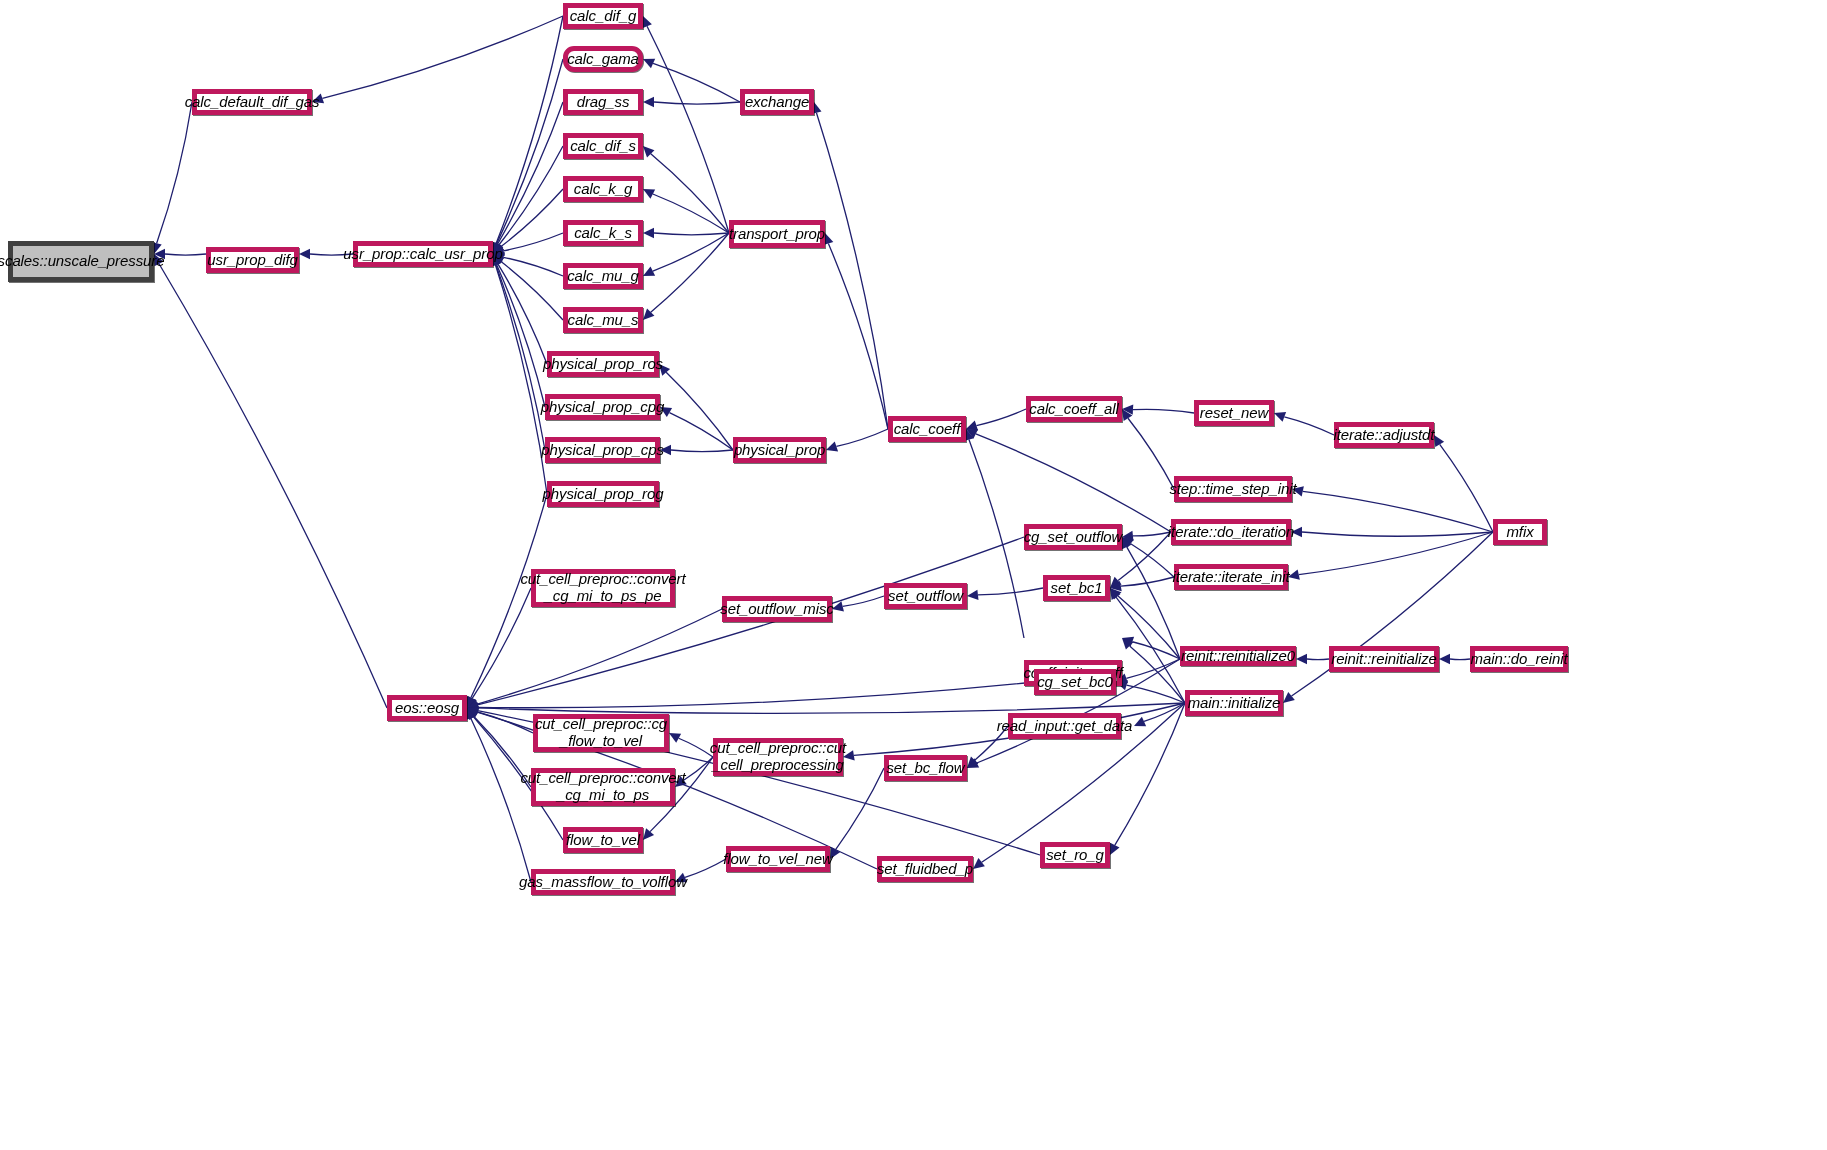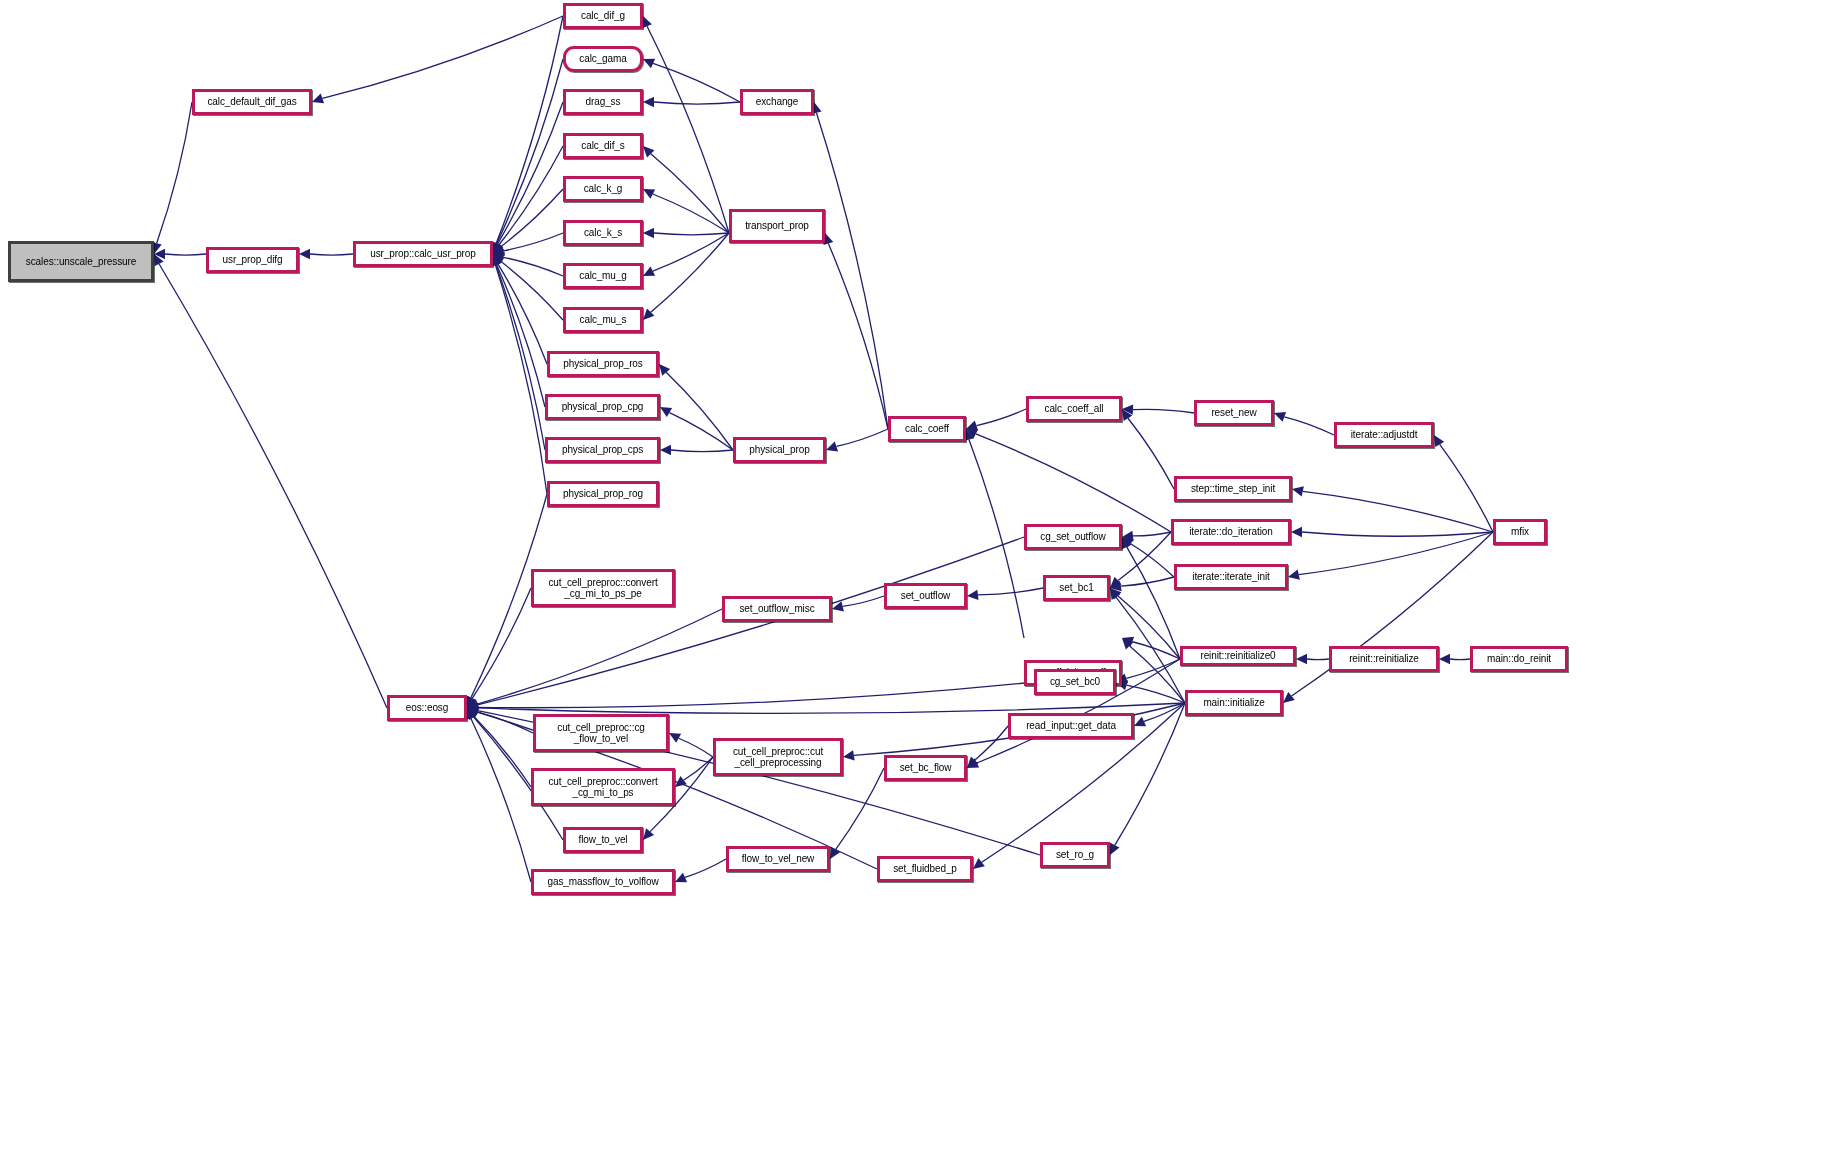--- a/index.html
+++ b/index.html
@@ -2,33 +2,34 @@
 <html><head>
 <meta charset="utf-8">
 <style>
   html,body{margin:0;padding:0;background:#ffffff;}
   body{width:1827px;height:1150px;font-family:"Liberation Sans","DejaVu Sans",sans-serif;}
   #graph{position:relative;width:1827px;height:1150px;overflow:hidden;}
   svg#edges{position:absolute;left:0;top:0;width:1827px;height:1150px;}
   .node{
     position:absolute;
     box-sizing:border-box;
-    border:3px solid #be185d;
+    border:5px solid #be185d;
     background:#ffffff;
     color:#000000;
-    font-size:10px;
+    font-size:15px;
     line-height:1.12;
     display:flex;
     align-items:center;
     justify-content:center;
     text-align:center;
     white-space:pre-line;
     letter-spacing:-0.1px;
     box-shadow:1px 1px 0 rgba(0,0,0,0.55);
     z-index:5;
+    font-style:italic;
   }
   .node.highlight{background:#bfbfbf;border-color:#404040;}
 </style>
 </head>
 <body>
 
 <div id="graph">
   <svg id="edges" viewBox="0 0 1827 1150" xmlns="http://www.w3.org/2000/svg">
       <path d="M 192 102 Q 180.71794593769985 174.26021624920068 156.66789187539968 243.32843249840136" stroke="#1f1f6e" stroke-width="1.3" fill="none"></path>
       <polygon points="154,254 151.62315087464395,242.06724724821242 161.7126328761554,244.58961774859029" fill="#1f1f6e"></polygon>
@@ -197,21 +198,21 @@
     <div class="node" style="left: 353px; top: 241px; width: 140px; height: 26px;">usr_prop::calc_usr_prop</div>
     <div class="node" style="left: 563px; top: 3px; width: 80px; height: 26px;">calc_dif_g</div>
     <div class="node" style="left: 563px; top: 46px; width: 80px; height: 26px; border-radius: 11px;">calc_gama</div>
     <div class="node" style="left: 563px; top: 89px; width: 80px; height: 26px;">drag_ss</div>
     <div class="node" style="left: 563px; top: 133px; width: 80px; height: 26px;">calc_dif_s</div>
     <div class="node" style="left: 563px; top: 176px; width: 80px; height: 26px;">calc_k_g</div>
     <div class="node" style="left: 563px; top: 220px; width: 80px; height: 26px;">calc_k_s</div>
     <div class="node" style="left: 563px; top: 263px; width: 80px; height: 26px;">calc_mu_g</div>
     <div class="node" style="left: 563px; top: 307px; width: 80px; height: 26px;">calc_mu_s</div>
     <div class="node" style="left: 740px; top: 89px; width: 74px; height: 26px;">exchange</div>
-    <div class="node" style="left: 729px; top: 209px; width: 96px; height: 34px;">transport_prop</div>
+    <div class="node" style="left: 729px; top: 220px; width: 96px; height: 28px;">transport_prop</div>
     <div class="node" style="left: 547px; top: 351px; width: 112px; height: 26px;">physical_prop_ros</div>
     <div class="node" style="left: 545px; top: 394px; width: 115px; height: 26px;">physical_prop_cpg</div>
     <div class="node" style="left: 545px; top: 437px; width: 115px; height: 26px;">physical_prop_cps</div>
     <div class="node" style="left: 547px; top: 481px; width: 112px; height: 26px;">physical_prop_rog</div>
     <div class="node" style="left: 733px; top: 437px; width: 93px; height: 26px;">physical_prop</div>
     <div class="node" style="left: 888px; top: 416px; width: 78px; height: 26px;">calc_coeff</div>
     <div class="node" style="left: 1026px; top: 396px; width: 96px; height: 26px;">calc_coeff_all</div>
     <div class="node" style="left: 1194px; top: 400px; width: 80px; height: 26px;">reset_new</div>
     <div class="node" style="left: 1334px; top: 422px; width: 100px; height: 26px;">iterate::adjustdt</div>
     <div class="node" style="left: 1174px; top: 476px; width: 118px; height: 26px; text-align: right;">step::time_step_init</div>
@@ -221,21 +222,21 @@
     <div class="node" style="left: 1043px; top: 575px; width: 67px; height: 26px;">set_bc1</div>
     <div class="node" style="left: 1174px; top: 564px; width: 114px; height: 26px;">iterate::iterate_init</div>
     <div class="node" style="left: 884px; top: 583px; width: 83px; height: 26px;">set_outflow</div>
     <div class="node" style="left: 722px; top: 596px; width: 110px; height: 26px;">set_outflow_misc</div>
     <div class="node" style="left: 1024px; top: 660px; width: 98px; height: 26px;">coeff::init_coeff</div>
     <div class="node" style="left: 1180px; top: 646px; width: 116px; height: 20px;">reinit::reinitialize0</div>
     <div class="node" style="left: 1329px; top: 646px; width: 110px; height: 26px;">reinit::reinitialize</div>
     <div class="node" style="left: 1470px; top: 646px; width: 98px; height: 26px;">main::do_reinit</div>
     <div class="node" style="left: 1034px; top: 669px; width: 82px; height: 26px;">cg_set_bc0</div>
     <div class="node" style="left: 1185px; top: 690px; width: 98px; height: 26px;">main::initialize</div>
-    <div class="node" style="left: 1008px; top: 713px; width: 126px; height: 26px;">read_input::get_data</div>
+    <div class="node" style="left: 1008px; top: 713px; width: 113px; height: 26px;">read_input::get_data</div>
     <div class="node" style="left: 387px; top: 695px; width: 80px; height: 26px;">eos::eosg</div>
     <div class="node" style="left: 531px; top: 569px; width: 144px; height: 38px;">cut_cell_preproc::convert
 _cg_mi_to_ps_pe</div>
     <div class="node" style="left: 533px; top: 714px; width: 136px; height: 38px;">cut_cell_preproc::cg
 _flow_to_vel</div>
     <div class="node" style="left: 713px; top: 738px; width: 130px; height: 38px;">cut_cell_preproc::cut
 _cell_preprocessing</div>
     <div class="node" style="left: 531px; top: 768px; width: 144px; height: 38px;">cut_cell_preproc::convert
 _cg_mi_to_ps</div>
     <div class="node" style="left: 563px; top: 827px; width: 80px; height: 26px;">flow_to_vel</div>

